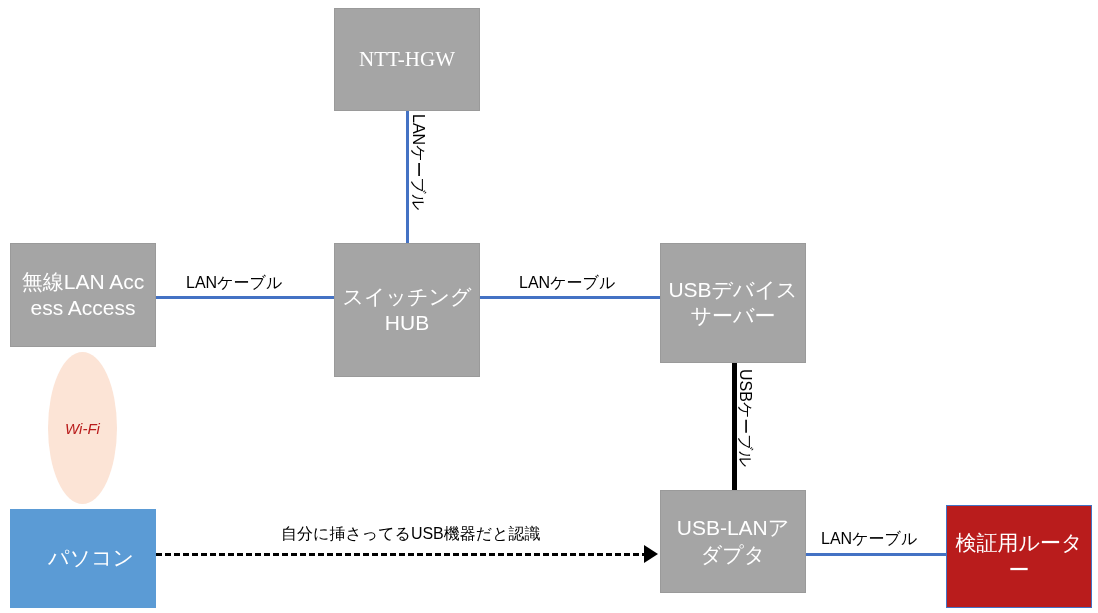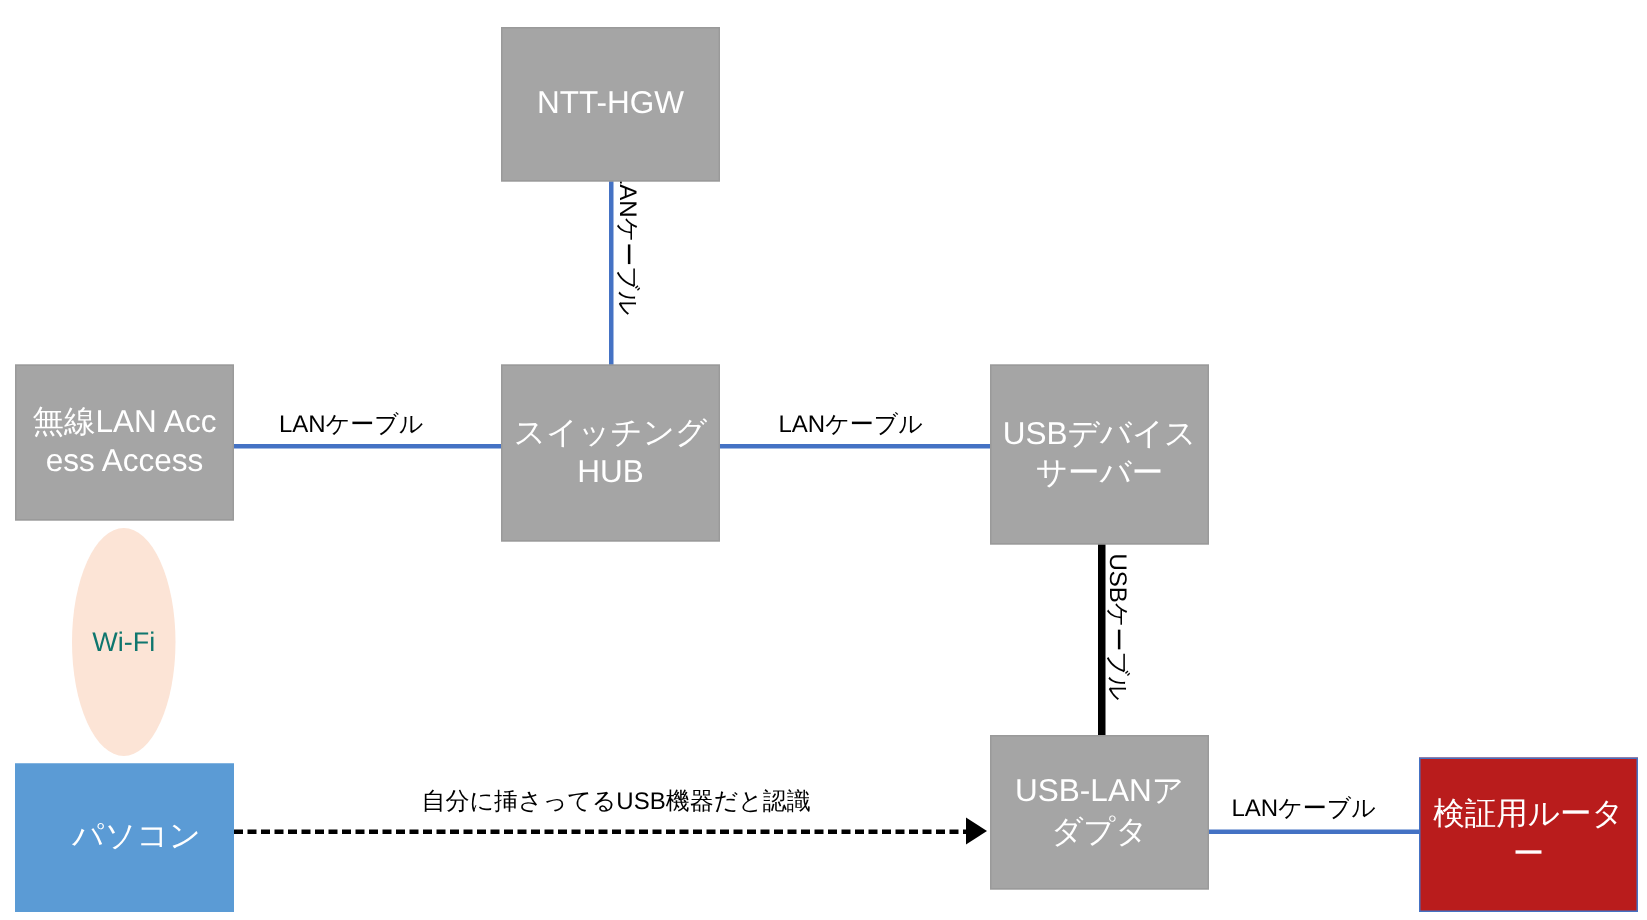--- a/index.html
+++ b/index.html
@@ -96,23 +96,24 @@
   }
 
   
   .wifi-ellipse {
     position: absolute;
     background: #fce4d6;
     border-radius: 50%;
     display: flex;
     align-items: center;
     justify-content: center;
-    color: #0f766e;
-    font-size: 18px;
+    color: #b91c1c;
+    font-size: 15px;
     z-index: 3;
+    font-style: italic;
   }
 </style>
 </head>
 <body>
 
 <div id="canvas">
 
   <div class="link v-blue" style="left:406px; top:108px; height:140px;"></div>
 
   <div class="link h-blue" style="left:156px; top:296px; width:182px;"></div>
@@ -135,29 +136,29 @@
   <div class="link-label vertical" style="left:755px; top:369px;">USBケーブル</div>
 
   <div class="link-label" style="left:821px; top:529px;">LANケーブル</div>
 
   <div class="link-label" style="left:253px; top:524px;margin-left:28px;">自分に挿さってるUSB機器だと認識</div>
 
   <div class="wifi-ellipse" style="left:48px; top:352px; width:69px; height:152px;">
     <span>Wi-Fi</span>
   </div>
 
-  <div class="node gray" style="left:334px; top:18px; width:146px; height:103px;">
+  <div class="node gray" style="left:334px; top:8px; width:146px; height:103px;font-family:Liberation Serif, serif;">
     <span class="node-label">NTT-HGW</span>
   </div>
 
   <div class="node gray" style="left:10px; top:243px; width:146px; height:104px;">
     <span class="node-label">無線LAN Access Access</span>
   </div>
 
-  <div class="node gray" style="left:334px; top:243px; width:146px; height:118px;">
+  <div class="node gray" style="left:334px; top:243px; width:146px; height:134px;">
     <span class="node-label">スイッチングHUB</span>
   </div>
 
   <div class="node gray" style="left:660px; top:243px; width:146px; height:120px;">
     <span class="node-label">USBデバイスサーバー</span>
   </div>
 
   <div class="node blue-light" style="left:10px; top:509px; width:146px; height:99px;">
     <span class="node-label">パソコン</span>
   </div>

